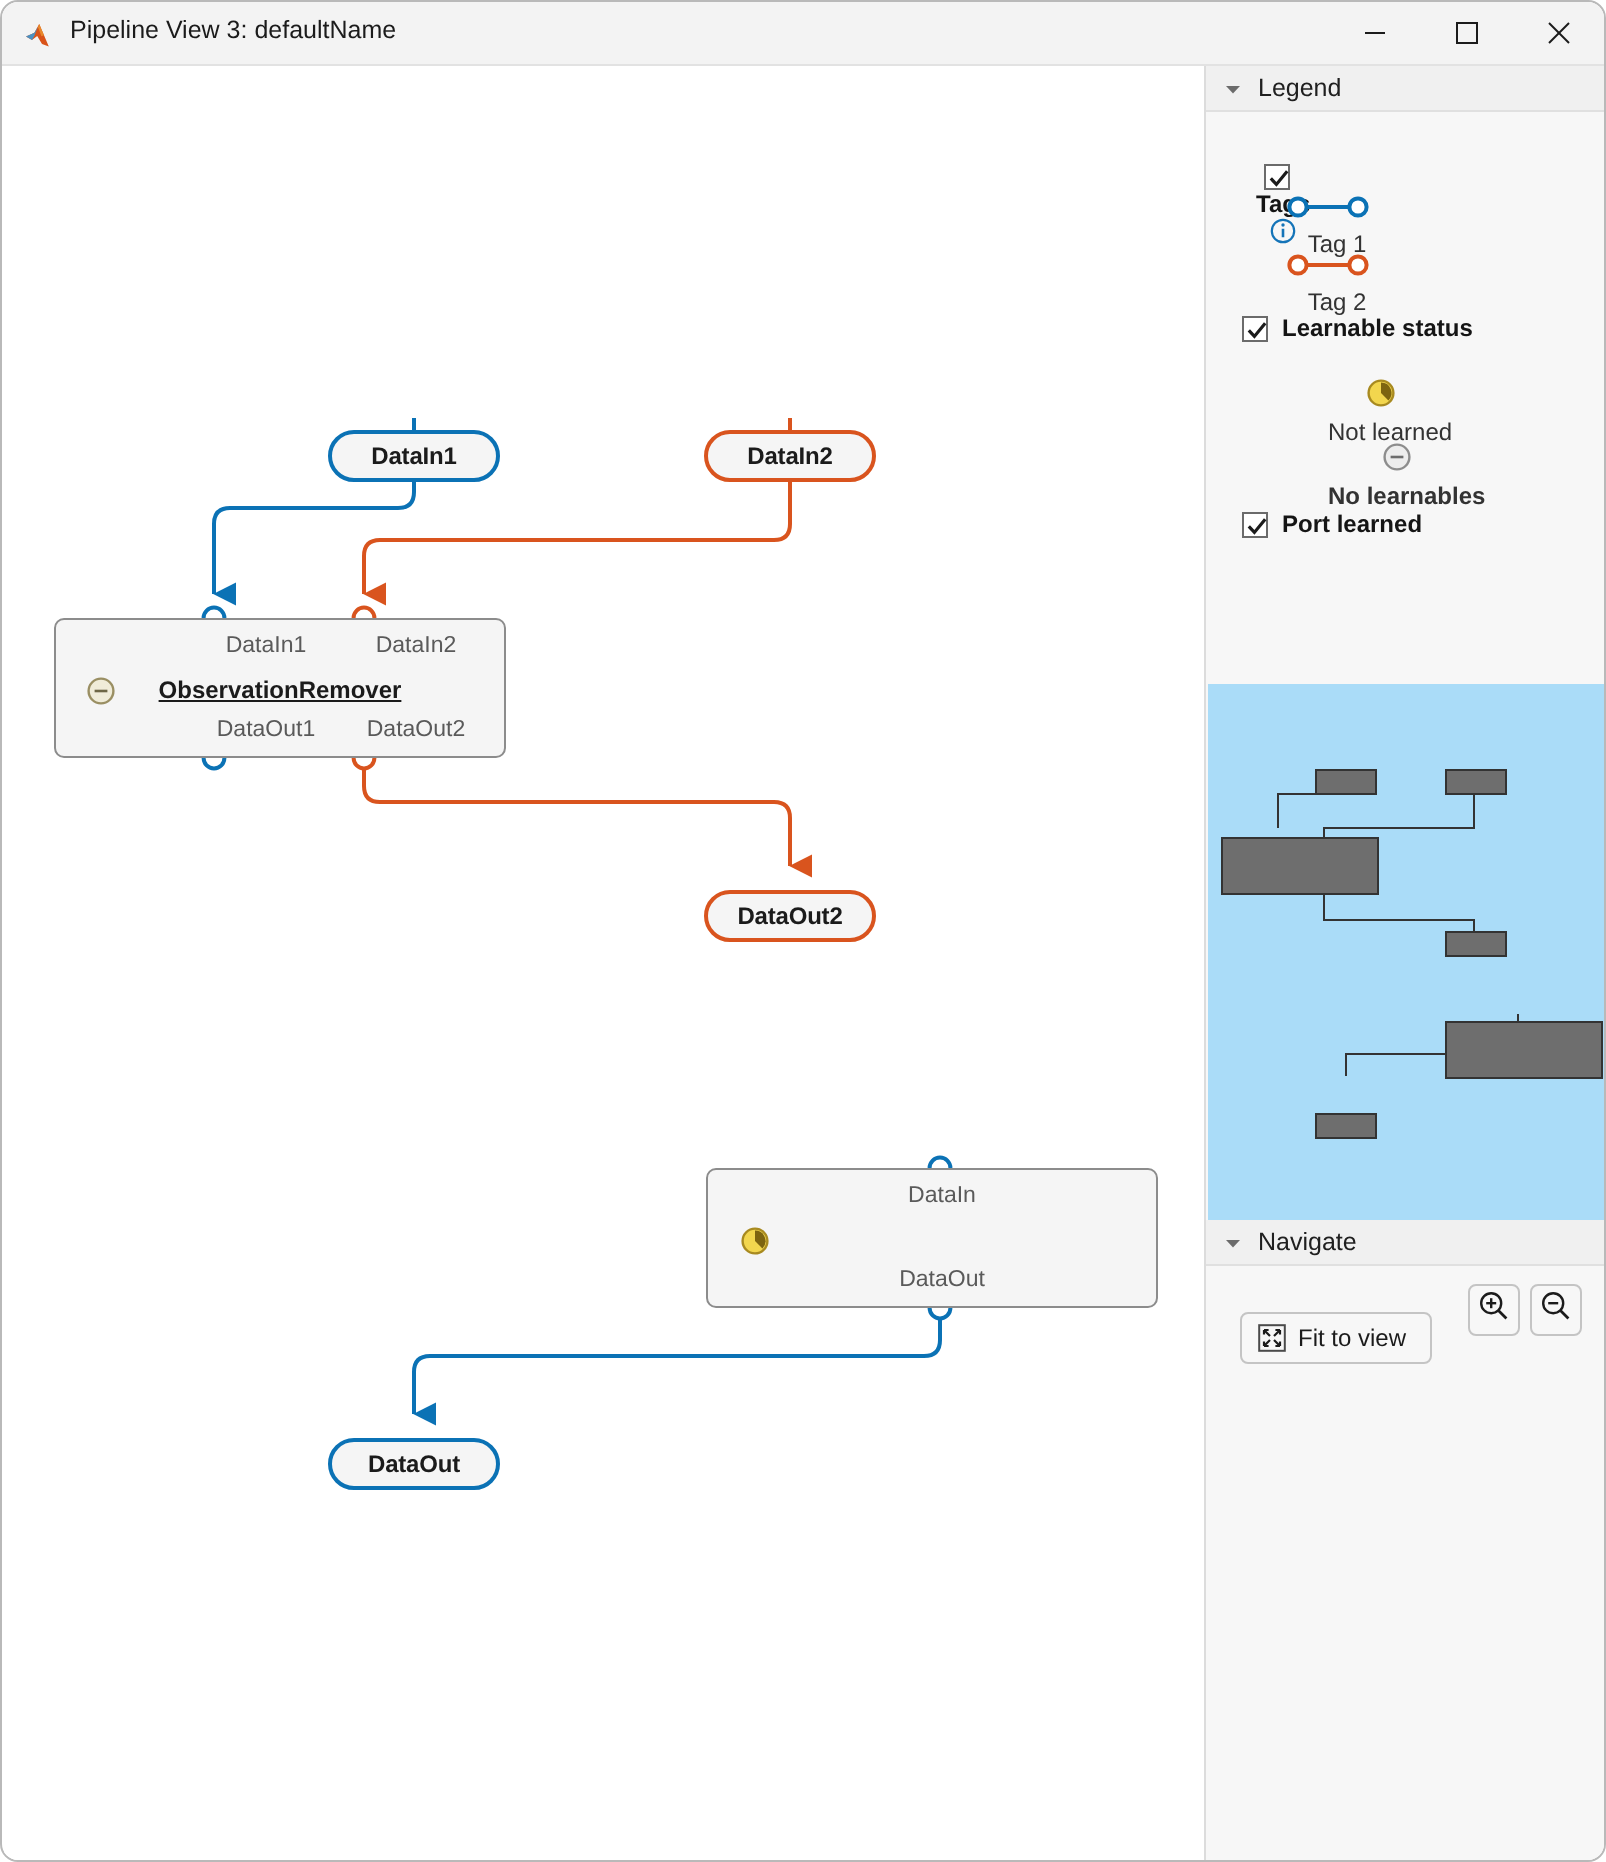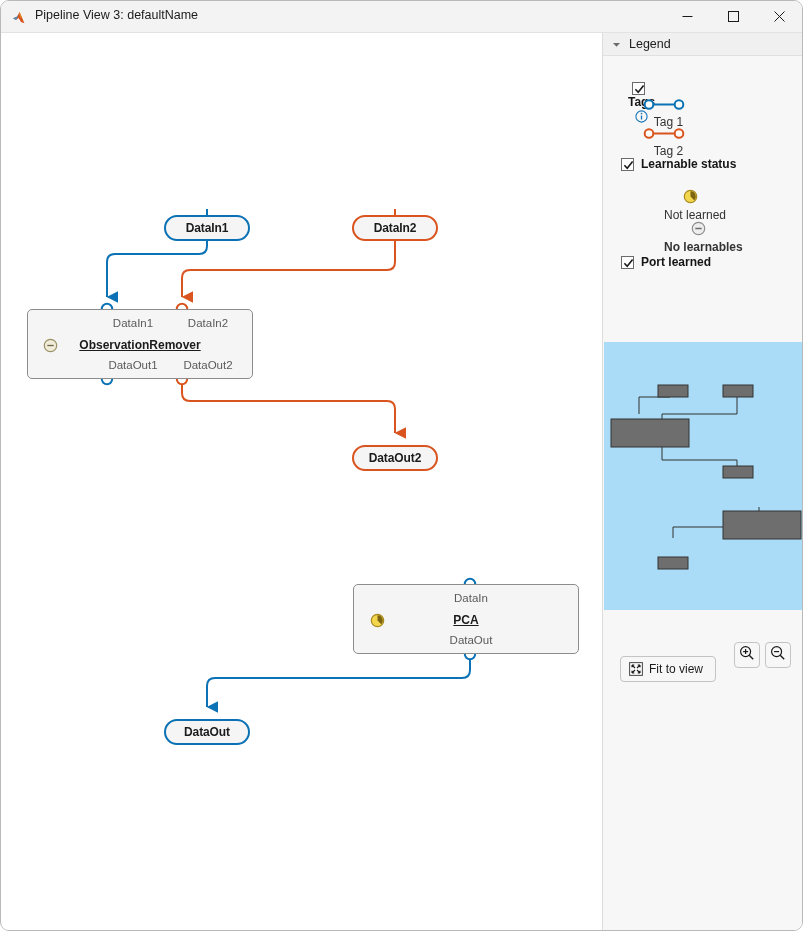--- a/index.html
+++ b/index.html
@@ -335,21 +335,20 @@
     </div>
 
     <div class="block" style="left:351px; top:551px; width:226px; height:70px;">
       <span class="blk-icon" style="left:16px; top:28px;">
         <svg width="15" height="15" viewBox="0 0 15 15">
           <circle cx="7.5" cy="7.5" r="6.2" fill="#f2d64e" stroke="#a88a20" stroke-width="1.2"></circle>
           <path d="M7.5,7.5 L7.5,2.3 A5.2,5.2 0 0 1 11.2,11.2 Z" fill="#7d6410"></path>
         </svg>
       </span>
       <span class="port-label" style="left:77px; top:7px; width:80px;">DataIn</span>
-      <span class="block-title" style="top:28px;">PCA</span>
       <span class="port-label" style="left:77px; top:49px; width:80px;">DataOut</span>
     </div>
 
   </div>
 
   <div id="sidepanel">
 
     <div class="section-header" style="top:0;">
       <span class="caret">
         <svg width="9" height="9" viewBox="0 0 9 9">
@@ -452,20 +451,28 @@
           <rect x="54" y="43" width="30" height="12"></rect>
           <rect x="119" y="43" width="30" height="12"></rect>
           <rect x="7" y="77" width="78" height="28"></rect>
           <rect x="119" y="124" width="30" height="12"></rect>
           <rect x="119" y="169" width="78" height="28"></rect>
           <rect x="54" y="215" width="30" height="12"></rect>
         </g>
       </svg>
     </div>
 
+    <div class="section-header" style="top:577px;">
+      <span class="caret">
+        <svg width="9" height="9" viewBox="0 0 9 9">
+            <path d="M1,3 L8,3 L4.5,6.8 Z" fill="#6b6b6b"></path>
+          </svg>
+      </span>
+      <span class="sec-title">Navigate</span>
+    </div>
 
     <div id="navigate-body" style="top:600px;">
       <div id="fit-btn">
         <span class="fit-ico">
           <svg width="14" height="14" viewBox="0 0 14 14">
             <rect x="0.6" y="0.6" width="12.8" height="12.8" fill="none" stroke="#4a4a4a" stroke-width="1"></rect>
             <path d="M3,3 L6,6 M3,3 L3,5.3 M3,3 L5.3,3" stroke="#1b1b1b" stroke-width="1.1" fill="none"></path>
             <path d="M11,11 L8,8 M11,11 L11,8.7 M11,11 L8.7,11" stroke="#1b1b1b" stroke-width="1.1" fill="none"></path>
             <path d="M11,3 L8,6 M11,3 L8.7,3 M11,3 L11,5.3" stroke="#1b1b1b" stroke-width="1.1" fill="none"></path>
             <path d="M3,11 L6,8 M3,11 L5.3,11 M3,11 L3,8.7" stroke="#1b1b1b" stroke-width="1.1" fill="none"></path>

